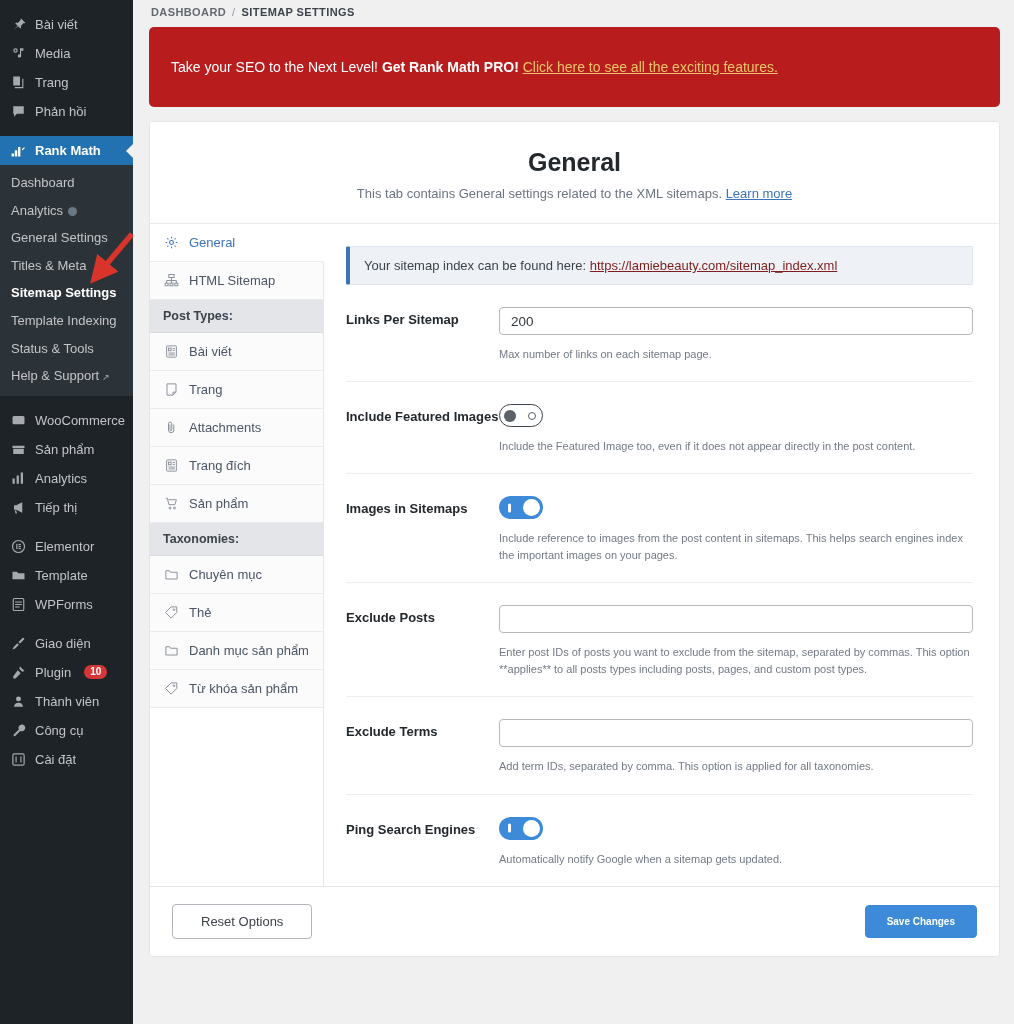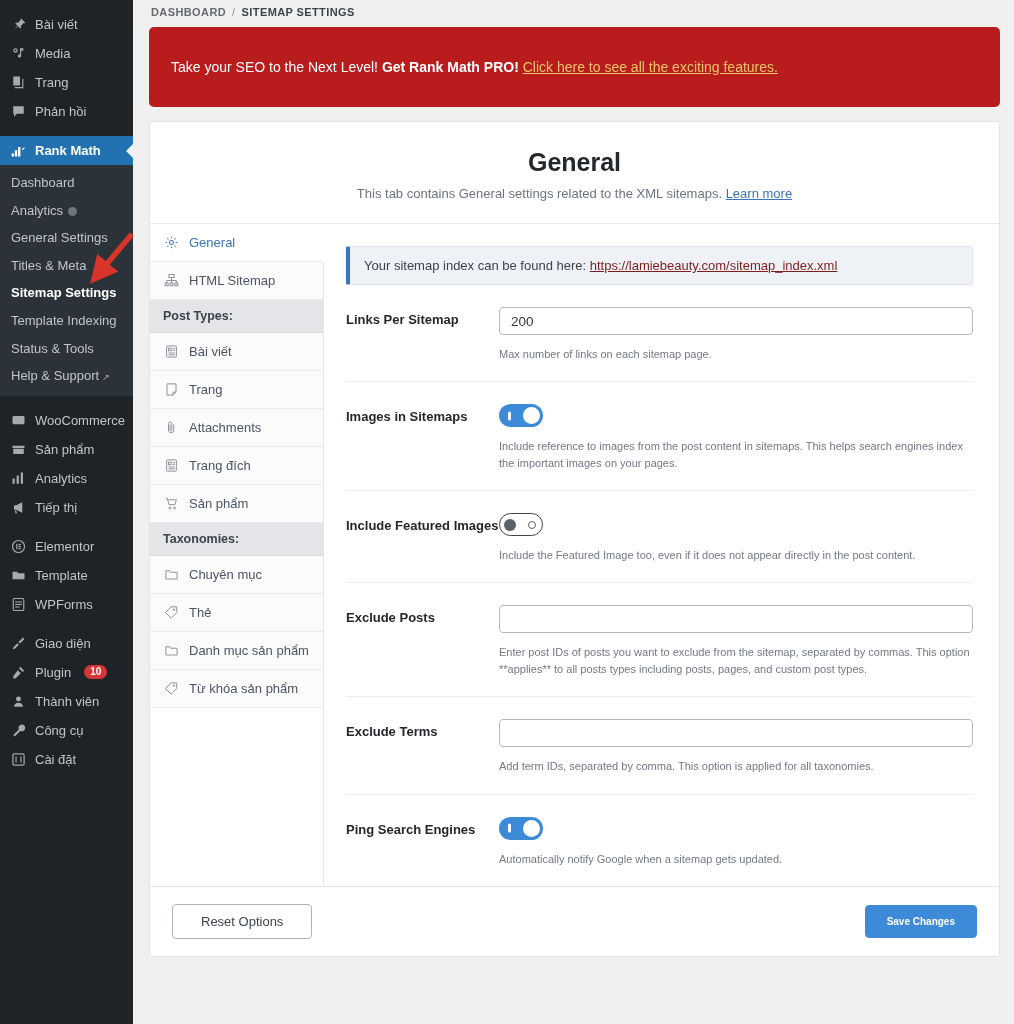--- a/index.html
+++ b/index.html
@@ -539,32 +539,32 @@
 
           <div class="field">
             <div class="f-label">Links Per Sitemap</div>
             <div class="f-ctl">
               <input class="txt" type="text" value="200" style="">
               <div class="f-desc">Max number of links on each sitemap page.</div>
             </div>
           </div>
 
           <div class="field">
+            <div class="f-label">Include Featured Images</div>
+            <div class="f-ctl">
+              <span class="toggle off"></span>
+              <div class="f-desc">Include the Featured Image too, even if it does not appear directly in the post content.</div>
+            </div>
+          </div>
+
+          <div class="field">
             <div class="f-label">Images in Sitemaps</div>
             <div class="f-ctl">
               <span class="toggle on"></span>
               <div class="f-desc">Include reference to images from the post content in sitemaps. This helps search engines index the important images on your pages.</div>
-            </div>
-          </div>
-
-          <div class="field">
-            <div class="f-label">Include Featured Images</div>
-            <div class="f-ctl">
-              <span class="toggle off"></span>
-              <div class="f-desc">Include the Featured Image too, even if it does not appear directly in the post content.</div>
             </div>
           </div>
 
           <div class="field">
             <div class="f-label">Exclude Posts</div>
             <div class="f-ctl">
               <input class="txt" type="text" value="" style="">
               <div class="f-desc">Enter post IDs of posts you want to exclude from the sitemap, separated by commas. This option **applies** to all posts types including posts, pages, and custom post types.</div>
             </div>
           </div>

